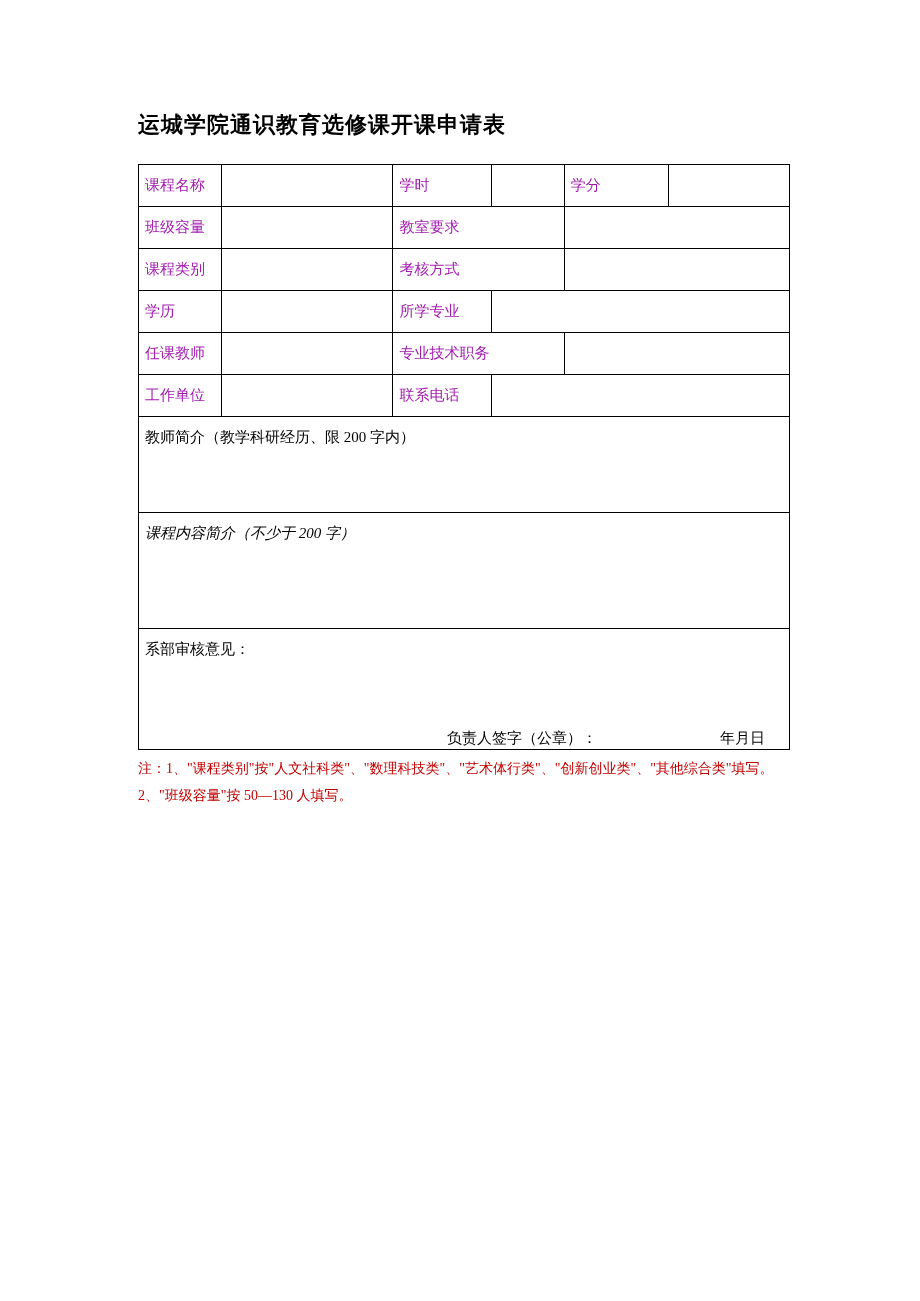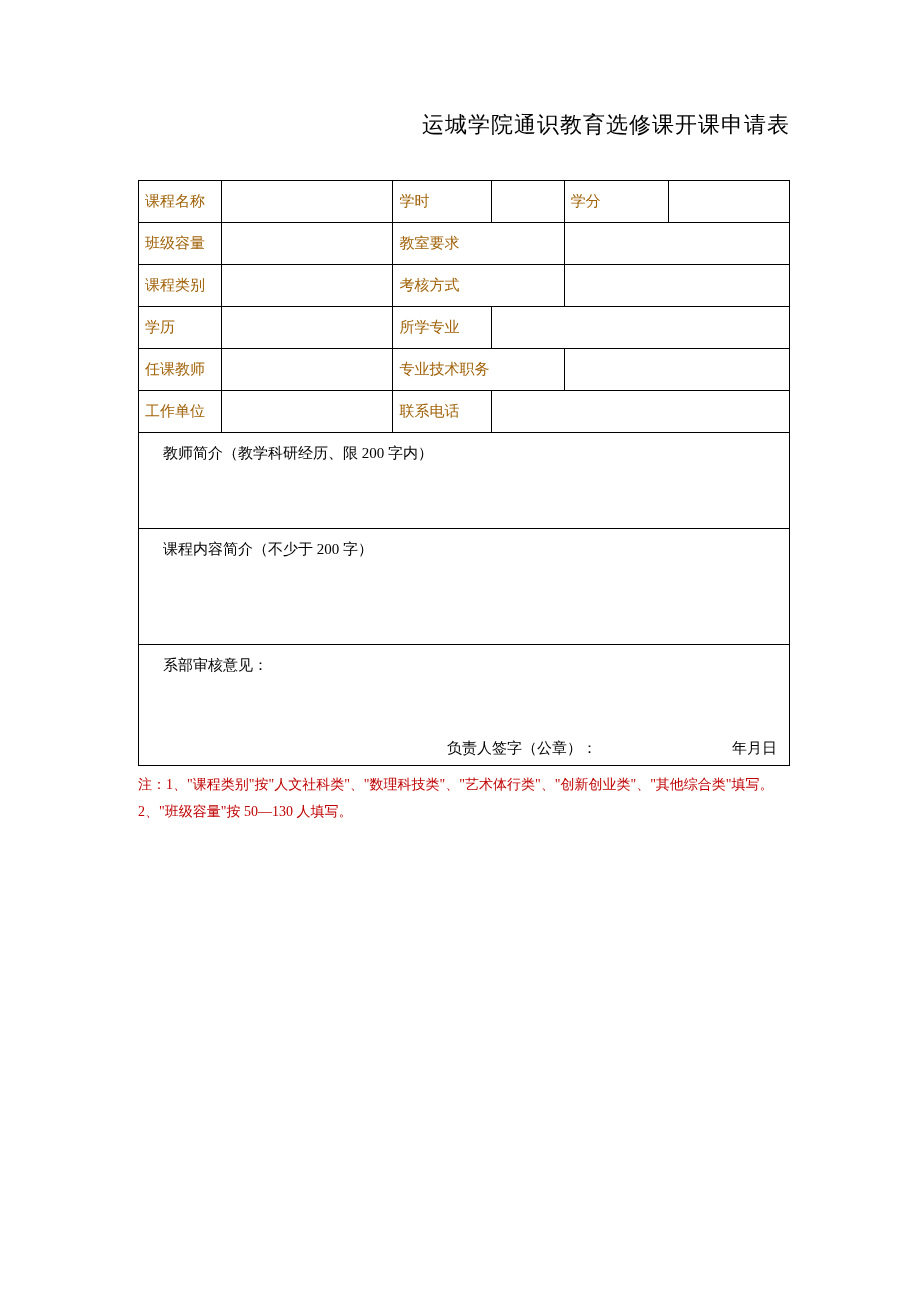--- a/index.html
+++ b/index.html
@@ -11,69 +11,70 @@
       background: #ffffff;
       width: 920px;
       height: 1301px;
       font-family: "SimSun", "宋体", serif;
       position: relative;
     }
     .page {
       padding: 110px 130px 0 138px;
     }
     .title {
-      text-align: right;
+      text-align: left;
       font-size: 22px;
-      font-weight: normal;
-      margin-bottom: 40px;
+      font-weight: bold;
+      margin-bottom: 24px;
       letter-spacing: 1px;
     }
     table {
       border-collapse: collapse;
       width: 100%;
       table-layout: fixed;
     }
     td {
       border: 1px solid #000;
       padding: 10px 6px;
       font-size: 15px;
       vertical-align: top;
       line-height: 1.4;
     }
     .label-cell {
-      color: #a16207;
+      color: #a21caf;
     }
     .full-row {
-      padding: 10px 24px;
+      padding: 10px 6px;
     }
     .tall-row {
       height: 96px;
     }
     .taller-row {
       height: 116px;
+      font-style: italic;
     }
     .review-row {
       height: 121px;
       position: relative;
     }
     .sig-line {
       position: absolute;
-      bottom: 6px;
+      bottom: 0;
       left: 0;
       right: 0;
       display: flex;
       font-size: 15px;
       padding: 0 8px;
     }
     .sig-label {
       margin-left: 300px;
     }
     .sig-date {
       margin-left: auto;
-      margin-right: 4px;
+      margin-right: 16px;
       text-align: center;
     }
     .notes {
       margin-top: 6px;
       font-size: 14px;
       color: #c00000;
       line-height: 1.9;
     }
   </style>
 </head>

